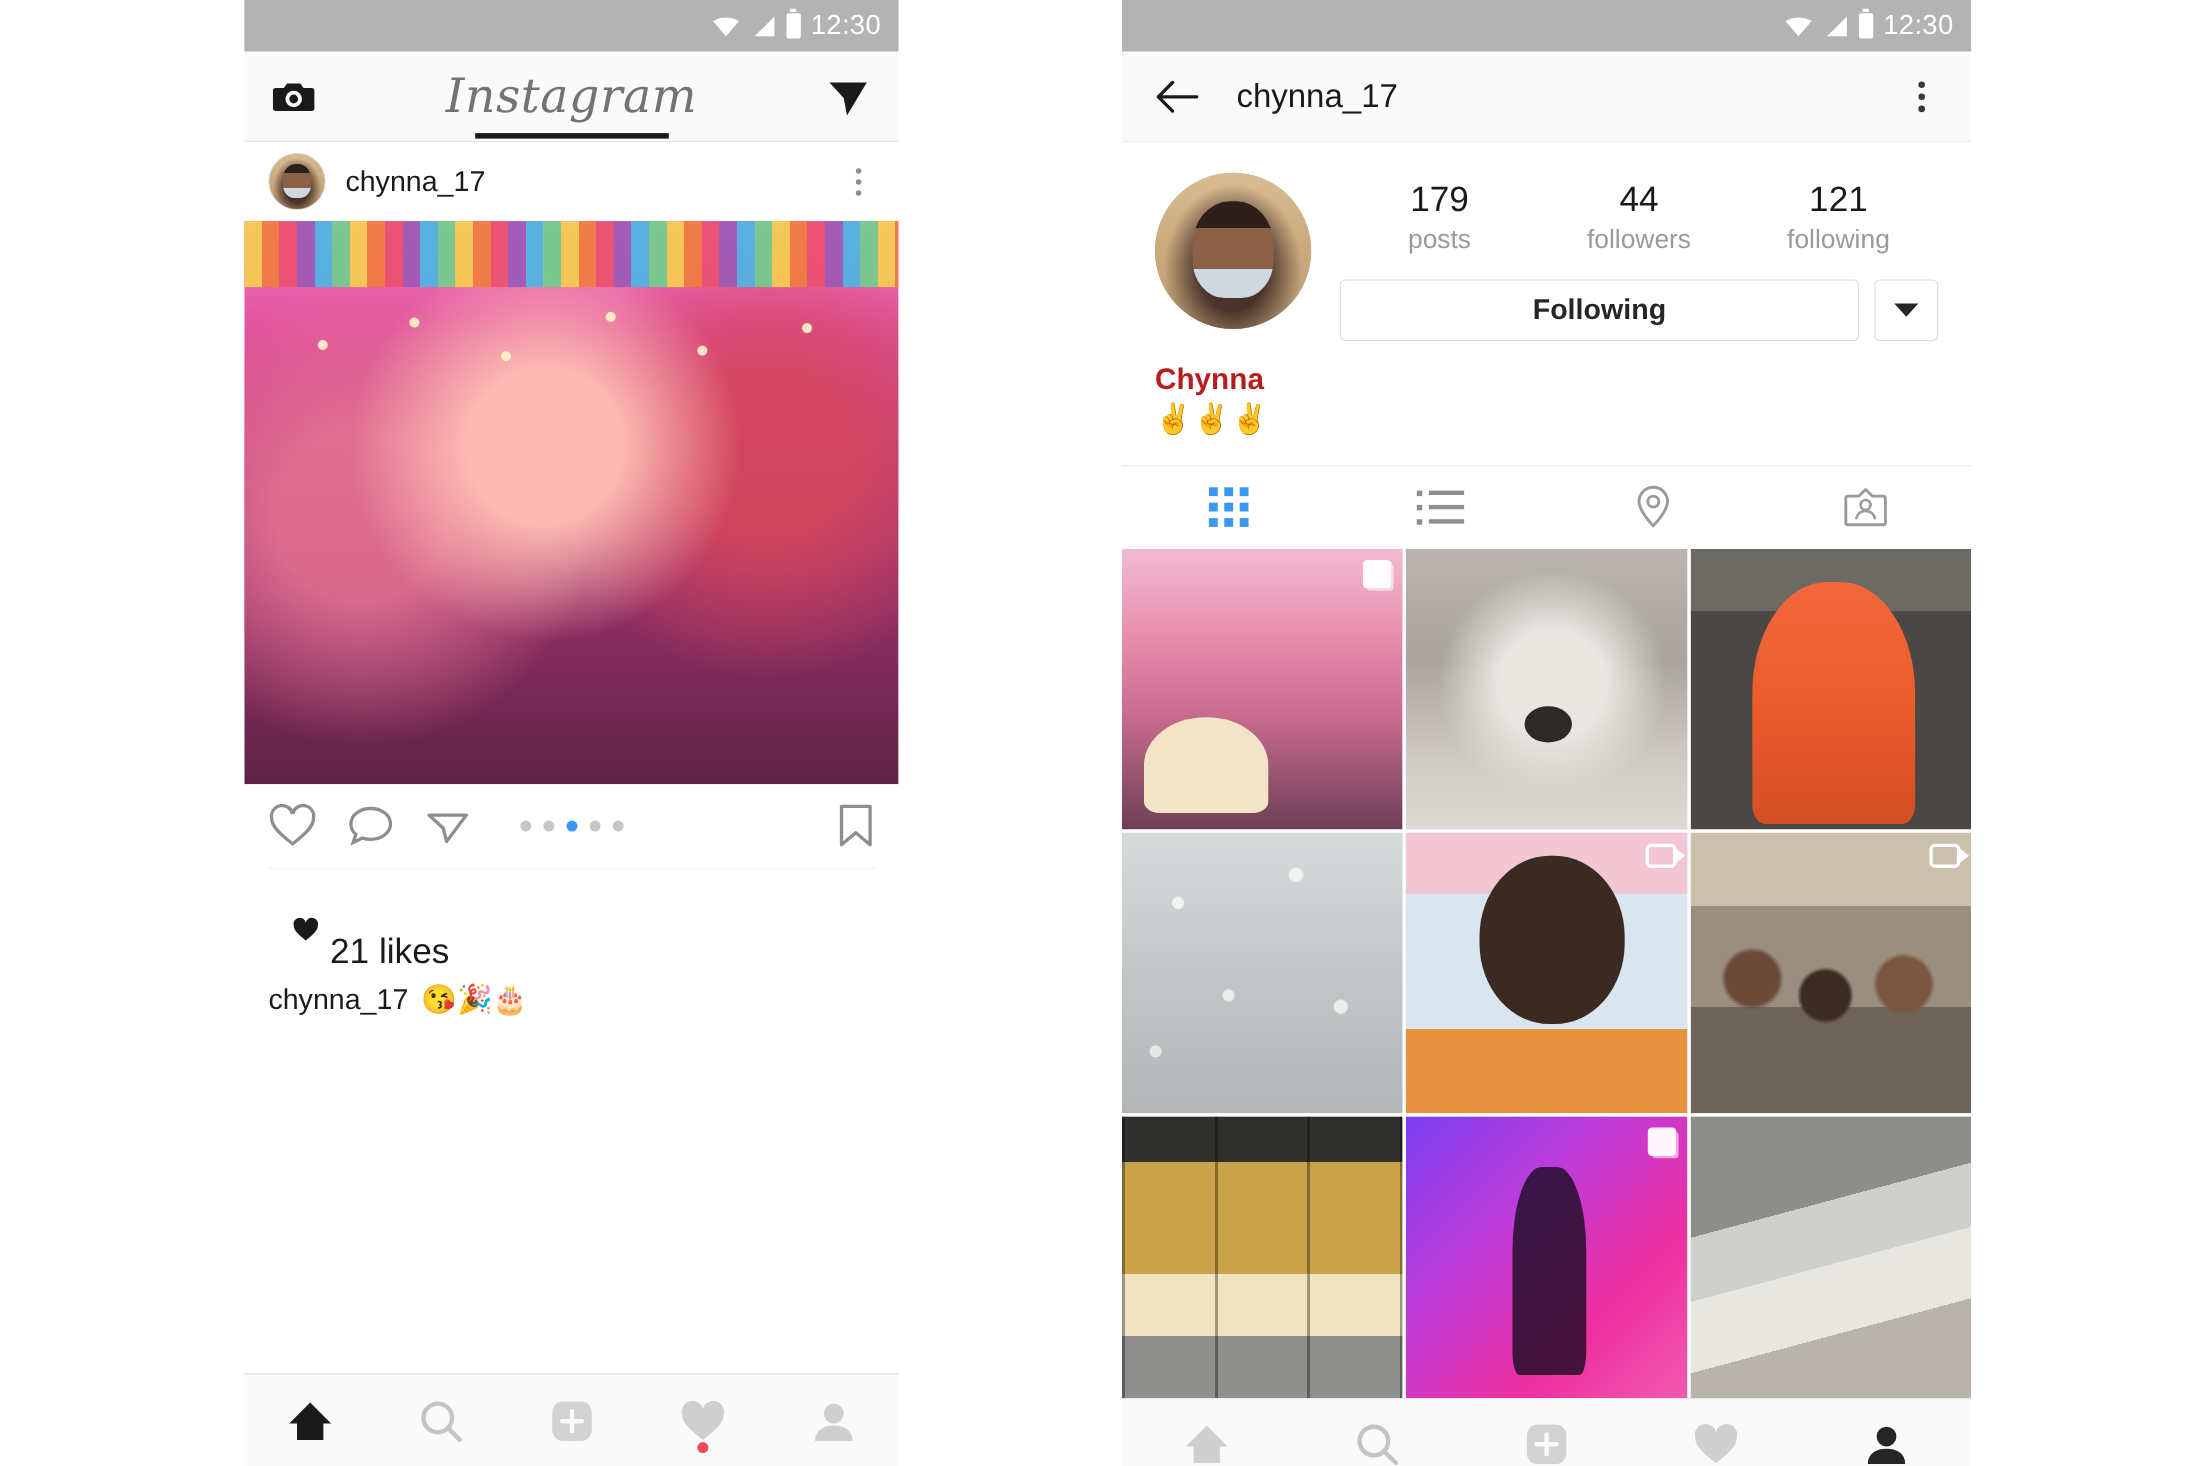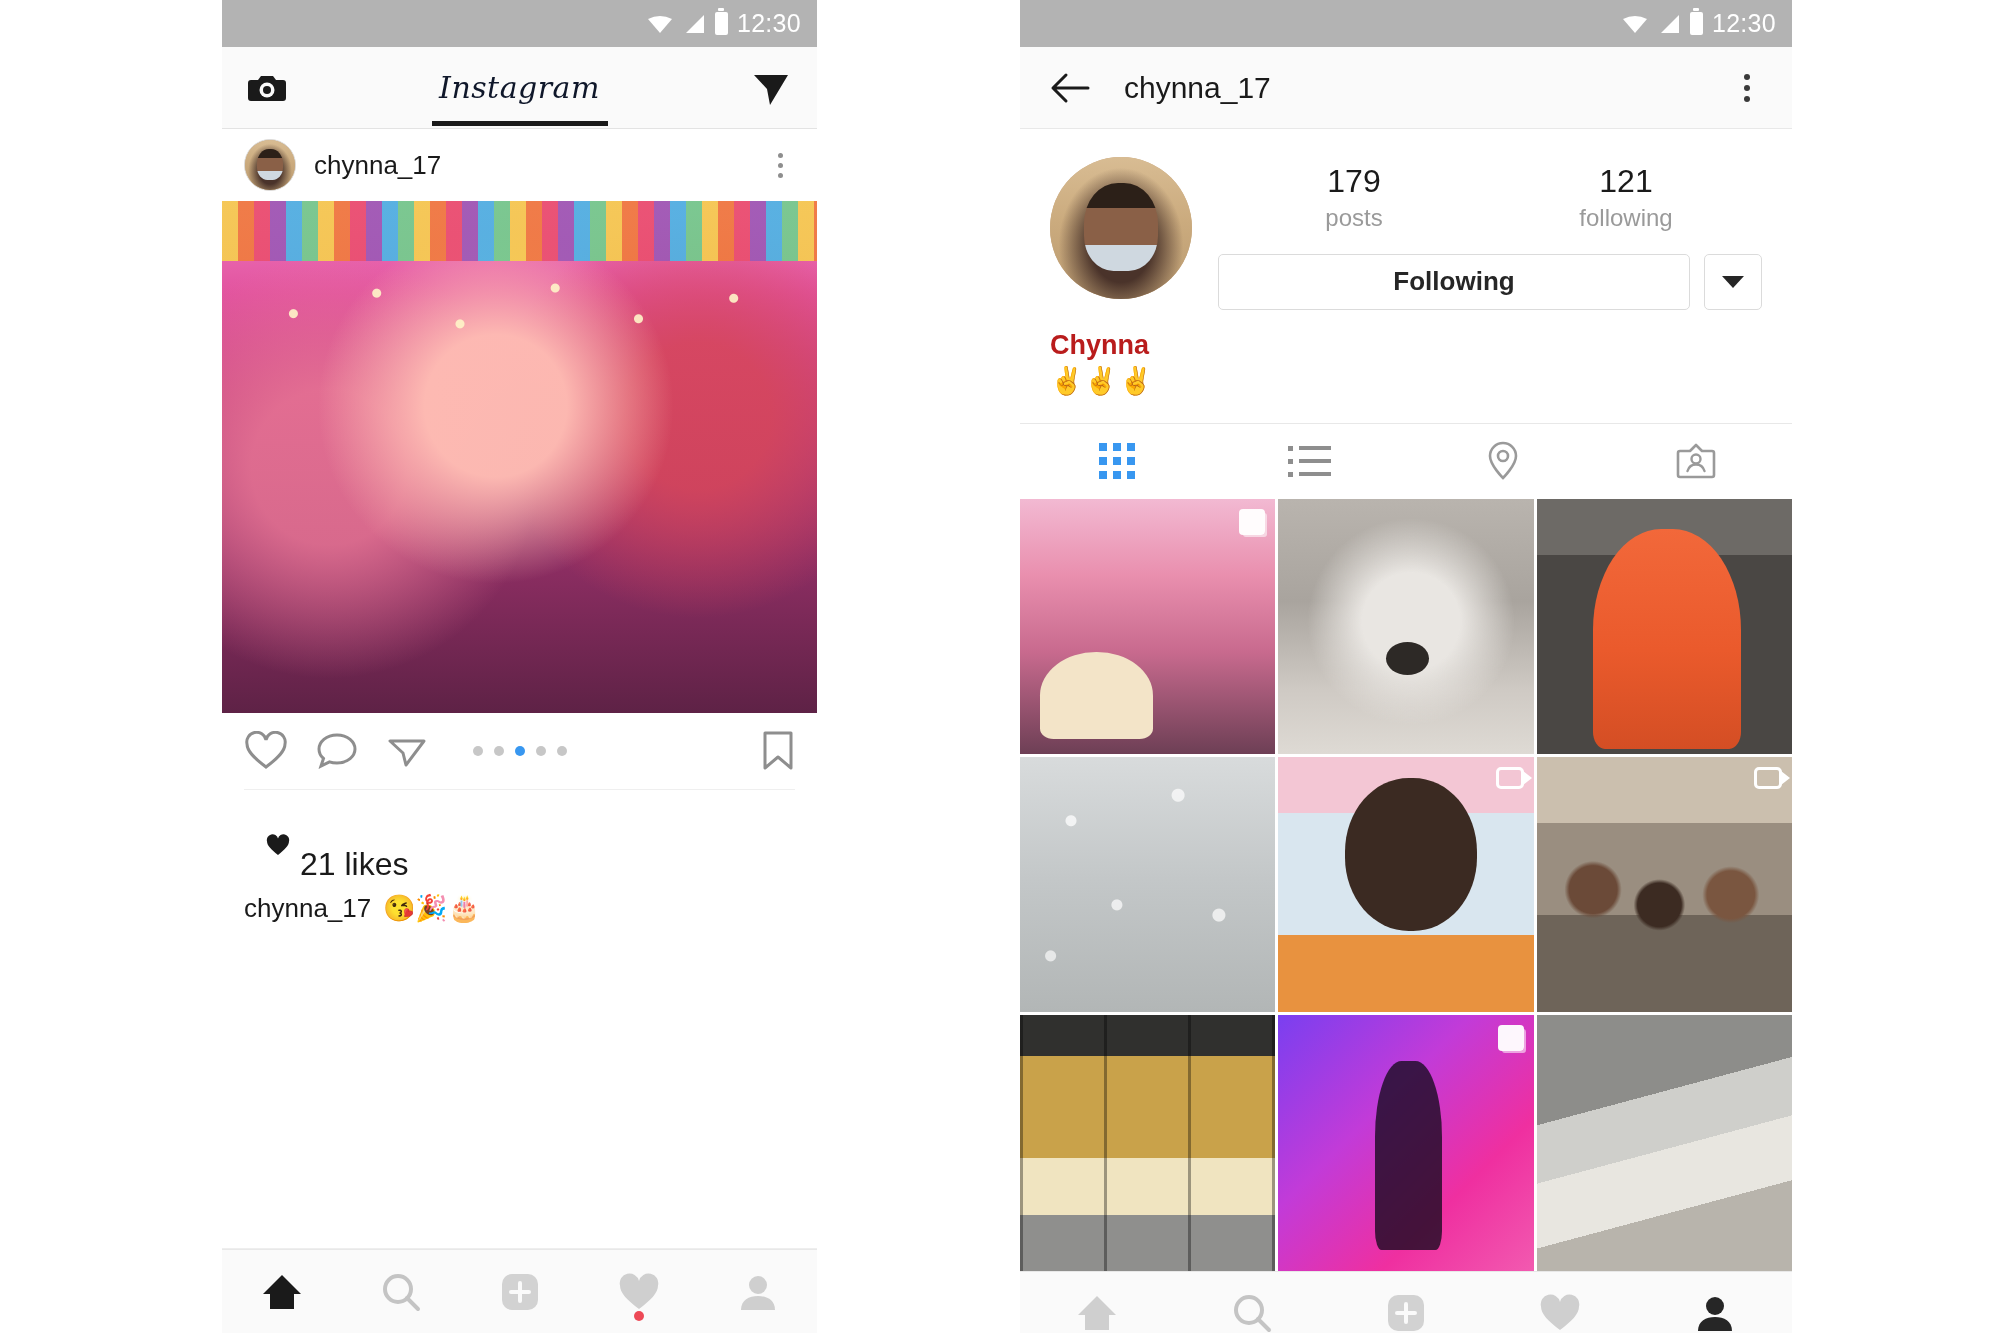--- a/index.html
+++ b/index.html
@@ -49,22 +49,22 @@
     align-items: center;
     padding: 0 26px;
     flex: 0 0 auto;
     position: relative;
   }
   .ig-logo {
     position: absolute; left: 0; right: 0;
     text-align: center;
     font-family: "DejaVu Serif", serif;
     font-style: italic;
-    font-size: 30px;
-    color: #0f172a;
+    font-size: 43px;
+    color: #737373;
     letter-spacing: .5px;
     pointer-events: none;
   }
   .ig-underline {
     position: absolute;
     left: 50%; transform: translateX(-50%);
     bottom: 2px;
     width: 176px; height: 5px; background: #1a1a1a;
   }
 
@@ -481,20 +481,24 @@
 
     <div class="profile-top">
       <div class="avatar-lg">
           <span class="art-avatar"></span>
         </div>
       <div class="profile-right-col">
         <div class="stats">
           <div class="stat">
             <div class="stat-num">179</div>
             <div class="stat-label">posts</div>
+          </div>
+          <div class="stat">
+            <div class="stat-num">44</div>
+            <div class="stat-label">followers</div>
           </div>
           <div class="stat">
             <div class="stat-num">121</div>
             <div class="stat-label">following</div>
           </div>
         </div>
         <div class="btn-row">
           <div class="btn-following">Following</div>
           <div class="btn-caret">
             <span class="caret"></span>

